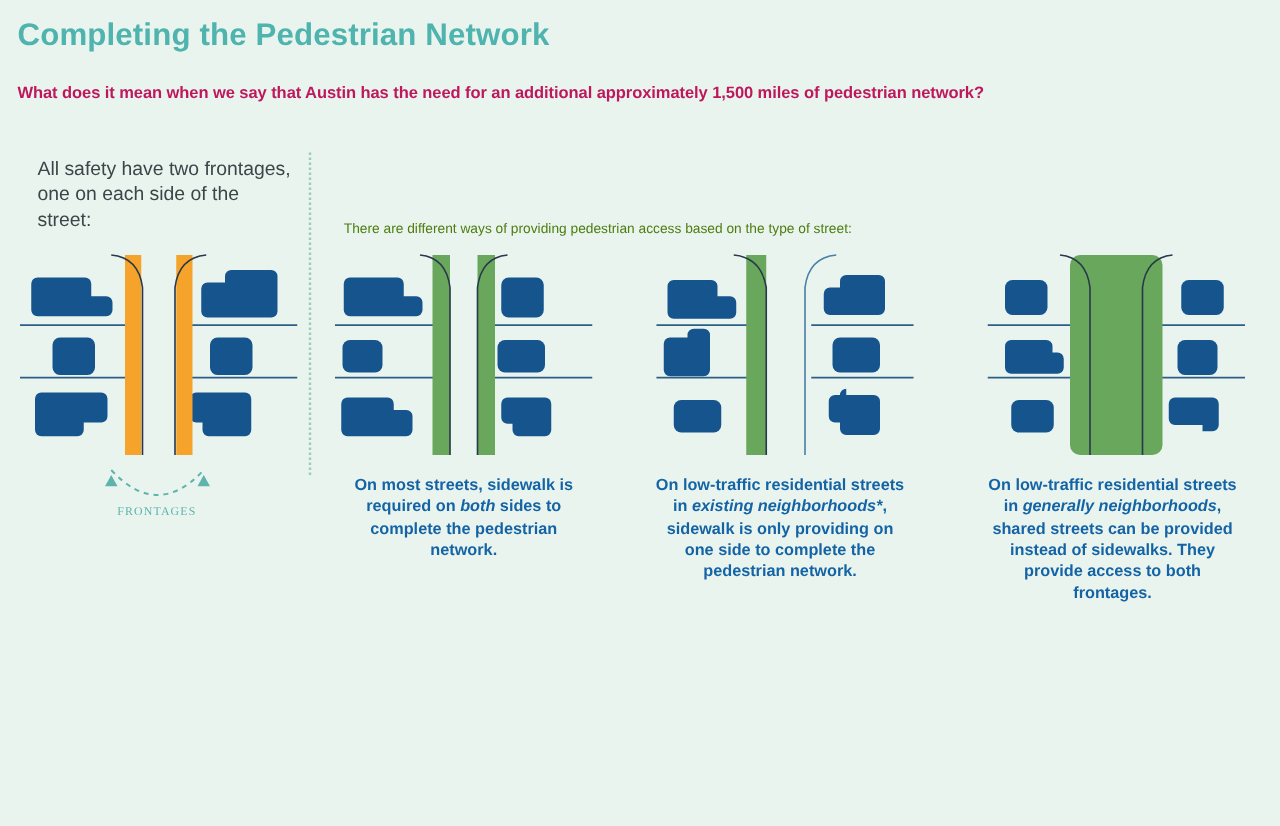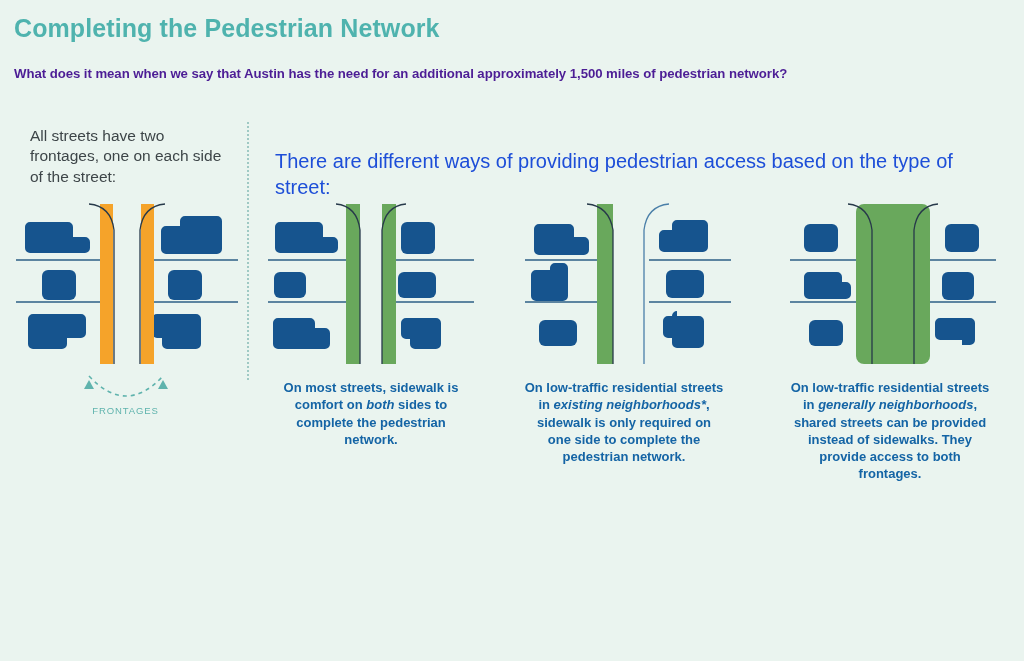--- a/index.html
+++ b/index.html
@@ -13,32 +13,32 @@
   .stage{position:absolute;left:0;top:0;width:1024px;height:661px;border-radius:15px;}
 
   
   .title{
     position:absolute;left:14px;top:14px;
     font-size:25px;font-weight:bold;letter-spacing:.1px;
     color:#4fb3ae;
   }
   .subtitle{
     position:absolute;left:14px;top:66px;width:995px;
-    font-size:13.2px;font-weight:bold;color:#4c1d95;
+    font-size:13.2px;font-weight:bold;color:#be185d;
     letter-spacing:-.05px;
   }
 
   
   .lead-left{
     position:absolute;left:30px;top:126px;width:205px;
     font-size:15.5px;line-height:1.32;color:#3d4548;
   }
   .lead-right{
-    position:absolute;left:275px;top:148px;width:700px;
-    font-size:20px;line-height:1.32;color:#1d4ed8;
+    position:absolute;left:275px;top:176px;width:700px;
+    font-size:11px;line-height:1.32;color:#4d7c0f;
   }
 
   
   .divider{
     position:absolute;left:247px;top:122px;
     width:0;height:258px;
     border-left:2px dotted #9fc9c4;
   }
 
   
@@ -51,39 +51,39 @@
     text-align:center;
     font-size:13px;font-weight:bold;line-height:1.33;
     color:#1464a5;
   }
   .caption i{font-style:italic;}
 
   
   .frontages-label{
     position:absolute;left:63px;top:405px;width:125px;
     text-align:center;font-size:9.5px;letter-spacing:.9px;
-    color:#5fb3ad;font-weight:normal;
+    color:#5fb3ad;font-weight:normal;font-family:Liberation Serif, serif;
   }
 
   
   .footnote{
     position:absolute;left:518px;top:608px;width:495px;
     font-size:12.4px;font-weight:bold;line-height:1.45;
     color:#3d4548;
   }
 </style>
 </head>
 <body>
 
 <div class="stage">
 
   <div class="title">Completing the Pedestrian Network</div>
   <div class="subtitle">What does it mean when we say that Austin has the need for an additional approximately 1,500 miles of pedestrian network?</div>
 
-  <div class="lead-left">All streets have two frontages, one on each side of the street:</div>
+  <div class="lead-left">All safety have two frontages, one on each side of the street:</div>
   <div class="lead-right">There are different ways of providing pedestrian access based on the type of street:</div>
 
   <div class="divider"></div>
 
   <div class="panel" style="left:16px;">
     <svg width="222" height="170" viewBox="0 0 222 170">
 
       <line x1="0" y1="64" x2="92" y2="64" stroke="#2d5f86" stroke-width="1.4"></line>
       <line x1="0" y1="106" x2="92" y2="106" stroke="#2d5f86" stroke-width="1.4"></line>
       <line x1="130" y1="64" x2="222" y2="64" stroke="#2d5f86" stroke-width="1.4"></line>
@@ -175,25 +175,25 @@
       <path d="M150,122 h30 a5,5 0 0 1 5,5 v17 a5,5 0 0 1 -5,5 h-8 v-5 h-22 a5,5 0 0 1 -5,-5 v-12 a5,5 0 0 1 5,-5 z" fill="#16548e"></path>
 
       <rect x="66" y="8" width="74" height="160" rx="8" fill="#69a85c"></rect>
 
       <path d="M58,8 q21,2 24,26 v134" fill="none" stroke="#27394a" stroke-width="1.3"></path>
       <path d="M148,8 q-21,2 -24,26 v134" fill="none" stroke="#27394a" stroke-width="1.3"></path>
     </svg>
   </div>
 
   <div class="caption" style="left:272px;top:379px;width:198px;">
-    <span>On most streets, sidewalk is comfort on </span><i>both</i><span> sides to complete the pedestrian network.</span>
+    <span>On most streets, sidewalk is required on </span><i>both</i><span> sides to complete the pedestrian network.</span>
   </div>
 
   <div class="caption" style="left:524px;top:379px;width:200px;">
-    <span>On low-traffic residential streets in </span><i>existing neighborhoods*</i><span>, sidewalk is only required on one side to complete the pedestrian network.</span>
+    <span>On low-traffic residential streets in </span><i>existing neighborhoods*</i><span>, sidewalk is only providing on one side to complete the pedestrian network.</span>
   </div>
 
   <div class="caption" style="left:790px;top:379px;width:200px;">
     <span>On low-traffic residential streets in </span><i>generally neighborhoods</i><span>, shared streets can be provided instead of sidewalks. They provide access to both frontages.</span>
   </div>
 
 
 </div>
 
 </body></html>

